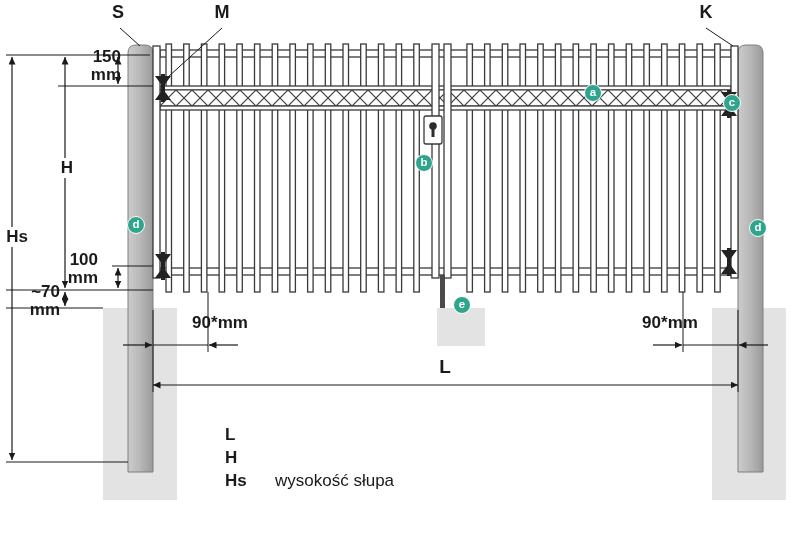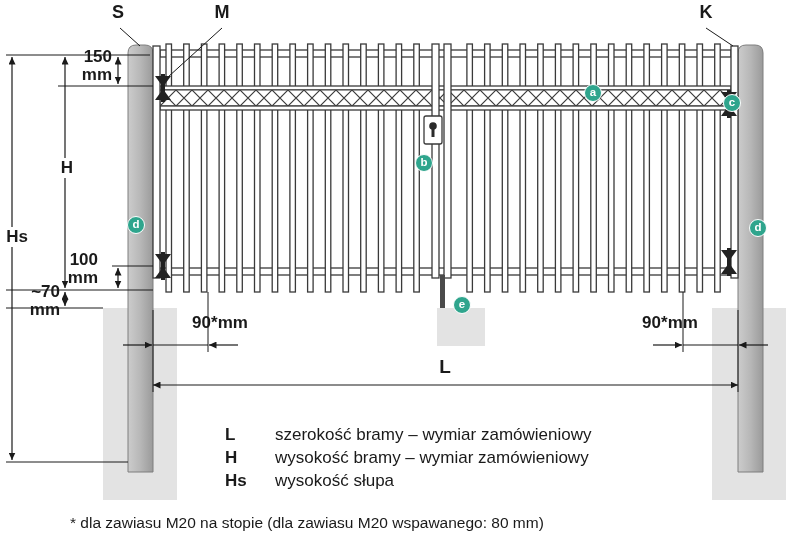--- a/index.html
+++ b/index.html
@@ -162,21 +162,21 @@
       <line x1="768" y1="345" x2="739" y2="345" marker-end="url(#arr)"></line>
       <line x1="683" y1="345" x2="738" y2="345"></line>
       <line x1="153" y1="385" x2="738" y2="385" marker-start="url(#arr)" marker-end="url(#arr)"></line>
     </g>
   </svg>
 
   <div class="top-label" style="left:104px;top:2px;width:28px">S</div>
   <div class="top-label" style="left:208px;top:2px;width:28px">M</div>
   <div class="top-label" style="left:692px;top:2px;width:28px">K</div>
 
-  <div class="dim-label ta-r" style="left:66px;top:48px;width:46px">150
+  <div class="dim-label ta-r" style="left:75px;top:48px;width:46px">150
 mm</div>
   <div class="dim-label bg ta-c" style="left:53px;top:158px;width:24px">H</div>
   <div class="dim-label bg ta-c" style="left:0px;top:227px;width:30px">Hs</div>
   <div class="dim-label ta-r" style="left:52px;top:251px;width:46px">100
 mm</div>
   <div class="dim-label ta-r" style="left:8px;top:283px;width:52px">~70
 mm</div>
   <div class="dim-label ta-c" style="left:178px;top:314px;width:84px">90*mm</div>
   <div class="dim-label ta-c" style="left:628px;top:314px;width:84px">90*mm</div>
   <div class="dim-label ta-c" style="left:425px;top:357px;width:40px;font-size:19px">L</div>
@@ -184,27 +184,24 @@
   <div class="marker" style="left:584px;top:84px">a</div>
   <div class="marker" style="left:415px;top:154px">b</div>
   <div class="marker" style="left:723px;top:94px">c</div>
   <div class="marker" style="left:127px;top:216px">d</div>
   <div class="marker" style="left:749px;top:219px">d</div>
   <div class="marker" style="left:453px;top:296px">e</div>
 
   <div class="legend">
     <div class="legend-row">
       <span class="legend-key">L</span>
-      <span class="legend-text">szerokość bramy – wymiar zamówieniowy</span>
     </div>
     <div class="legend-row">
       <span class="legend-key">H</span>
-      <span class="legend-text">wysokość bramy – wymiar zamówieniowy</span>
     </div>
     <div class="legend-row">
       <span class="legend-key">Hs</span>
       <span class="legend-text">wysokość słupa</span>
     </div>
   </div>
 
-  <div class="footnote">* dla zawiasu M20 na stopie (dla zawiasu M20 wspawanego: 80 mm)</div>
 
 </div>
 
 </body></html>

